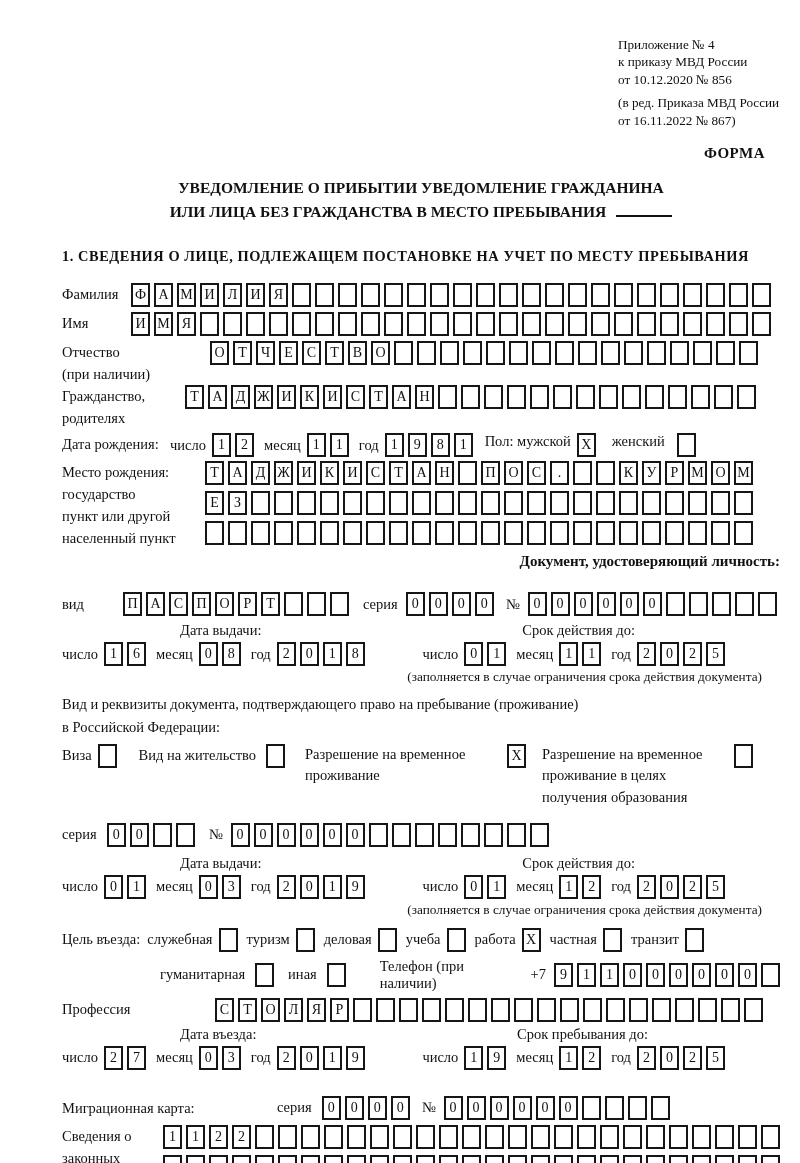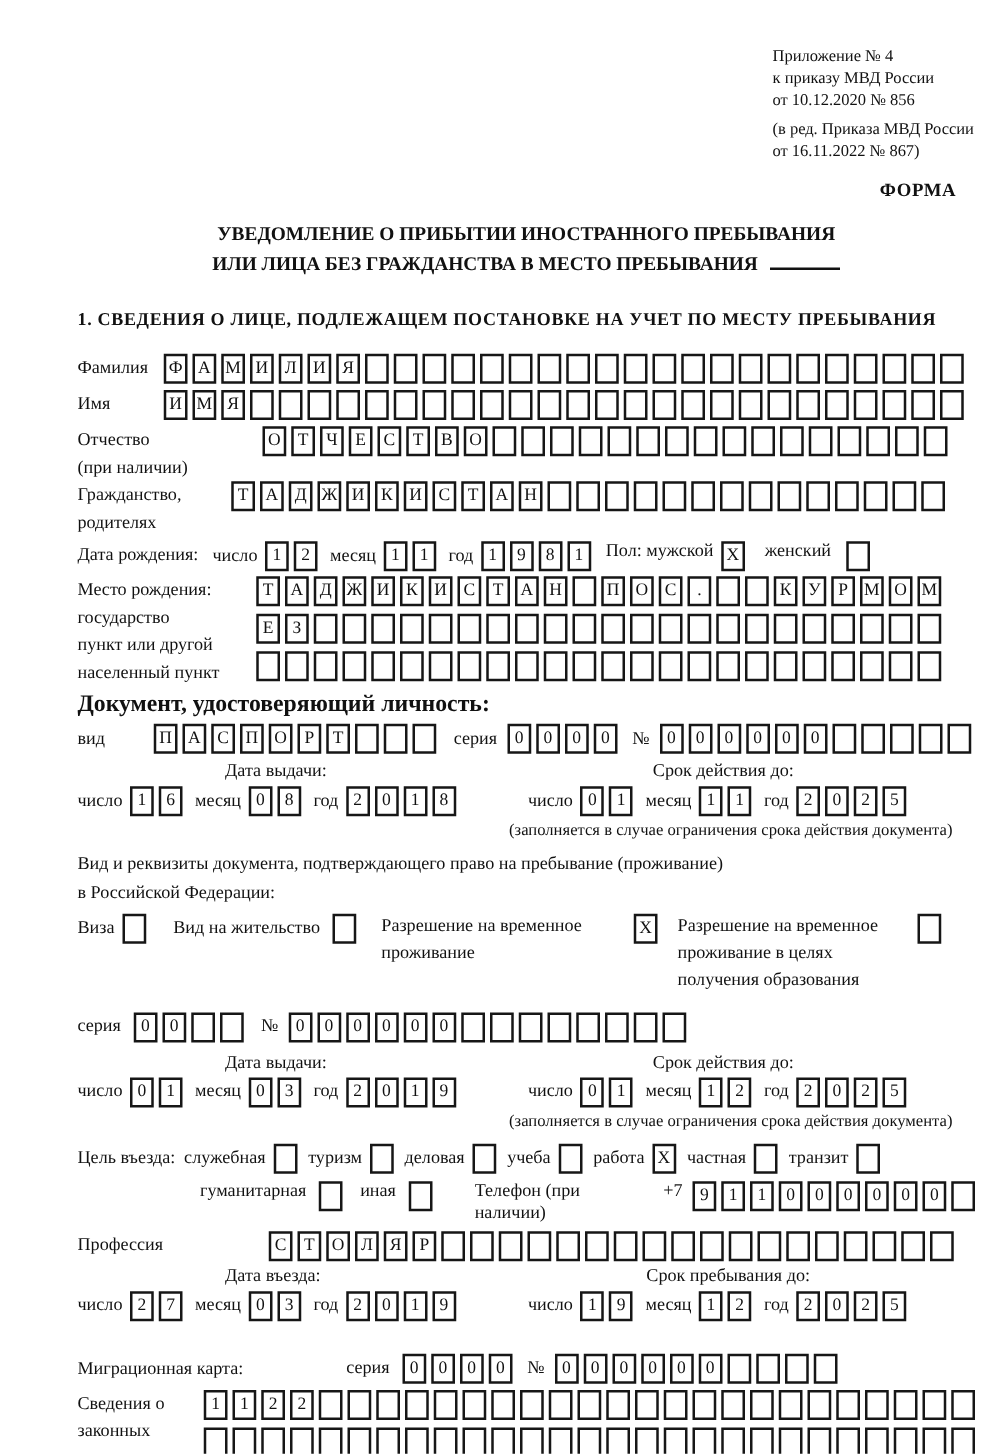--- a/index.html
+++ b/index.html
@@ -18,40 +18,40 @@
   .cells{display:flex;gap:4px;flex-wrap:nowrap;}
   .cell{flex:0 0 auto;width:15px;height:20px;border:2px solid #161616;text-align:center;line-height:20px;font-size:14px;background:#fff;}
   .dg{display:flex;align-items:center;font-size:14.5px;}
   .dg .w{margin:0 6px 0 10px;}
   .dg .w:first-child{margin-left:0;}
   .dheads{display:flex;font-size:14.5px;margin-bottom:3px;}
   .drow{display:flex;align-items:center;}
   .note{font-size:13.3px;text-align:right;padding-right:18px;margin-top:3px;}
   .stack .cells{margin-bottom:6px;}
   .stack .cells:last-child{margin-bottom:0;}
-  .doch{text-align:left;font-weight:bold;font-size:19px;margin:4px 0 4px 0;}
+  .doch{text-align:right;font-weight:bold;font-size:15px;margin:4px 0 22px 0;}
   .optlbl{text-align:left;line-height:1.5;}
   .ck{margin-left:6px;}
 </style>
 </head>
 <body>
 
 <div class="page">
 
   <div class="hdr">
     <div>Приложение № 4</div>
     <div>к приказу МВД России</div>
     <div>от 10.12.2020 № 856</div>
     <div class="ed">(в ред. Приказа МВД России</div>
     <div>от 16.11.2022 № 867)</div>
   </div>
   <div class="forma">ФОРМА</div>
 
   <div class="title">
-    <div>УВЕДОМЛЕНИЕ О ПРИБЫТИИ ИНОСТРАННОГО ПРЕБЫВАНИЯ</div>
+    <div>УВЕДОМЛЕНИЕ О ПРИБЫТИИ УВЕДОМЛЕНИЕ ГРАЖДАНИНА</div>
     <div><span>ИЛИ ЛИЦА БЕЗ ГРАЖДАНСТВА В МЕСТО ПРЕБЫВАНИЯ</span><span class="blank-line"></span></div>
   </div>
 
   <div class="sec-h">1. СВЕДЕНИЯ О ЛИЦЕ, ПОДЛЕЖАЩЕМ ПОСТАНОВКЕ НА УЧЕТ ПО МЕСТУ ПРЕБЫВАНИЯ</div>
 
   <div class="frow">
     <div class="lbl" style="width:69px">Фамилия</div>
     <div class="cells">
         <div class="cell">Ф</div>
         <div class="cell">А</div>
@@ -516,21 +516,21 @@
     <span style="margin-left:9px">частная</span>
     <div class="cells ck">
         <div class="cell"></div>
       </div>
     <span style="margin-left:9px">транзит</span>
     <div class="cells ck">
         <div class="cell"></div>
       </div>
   </div>
 
-  <div class="frow" style="margin-bottom:6px">
+  <div class="frow" style="align-items:center;margin-bottom:6px">
     <span style="margin-left:98px">гуманитарная</span>
     <div class="cells ck" style="margin-left:10px">
         <div class="cell"></div>
       </div>
     <span style="margin-left:14px">иная</span>
     <div class="cells ck" style="margin-left:10px">
         <div class="cell"></div>
       </div>
     <span style="margin-left:34px">Телефон (при наличии)</span>
     <span style="margin-left:24px">+7</span>

